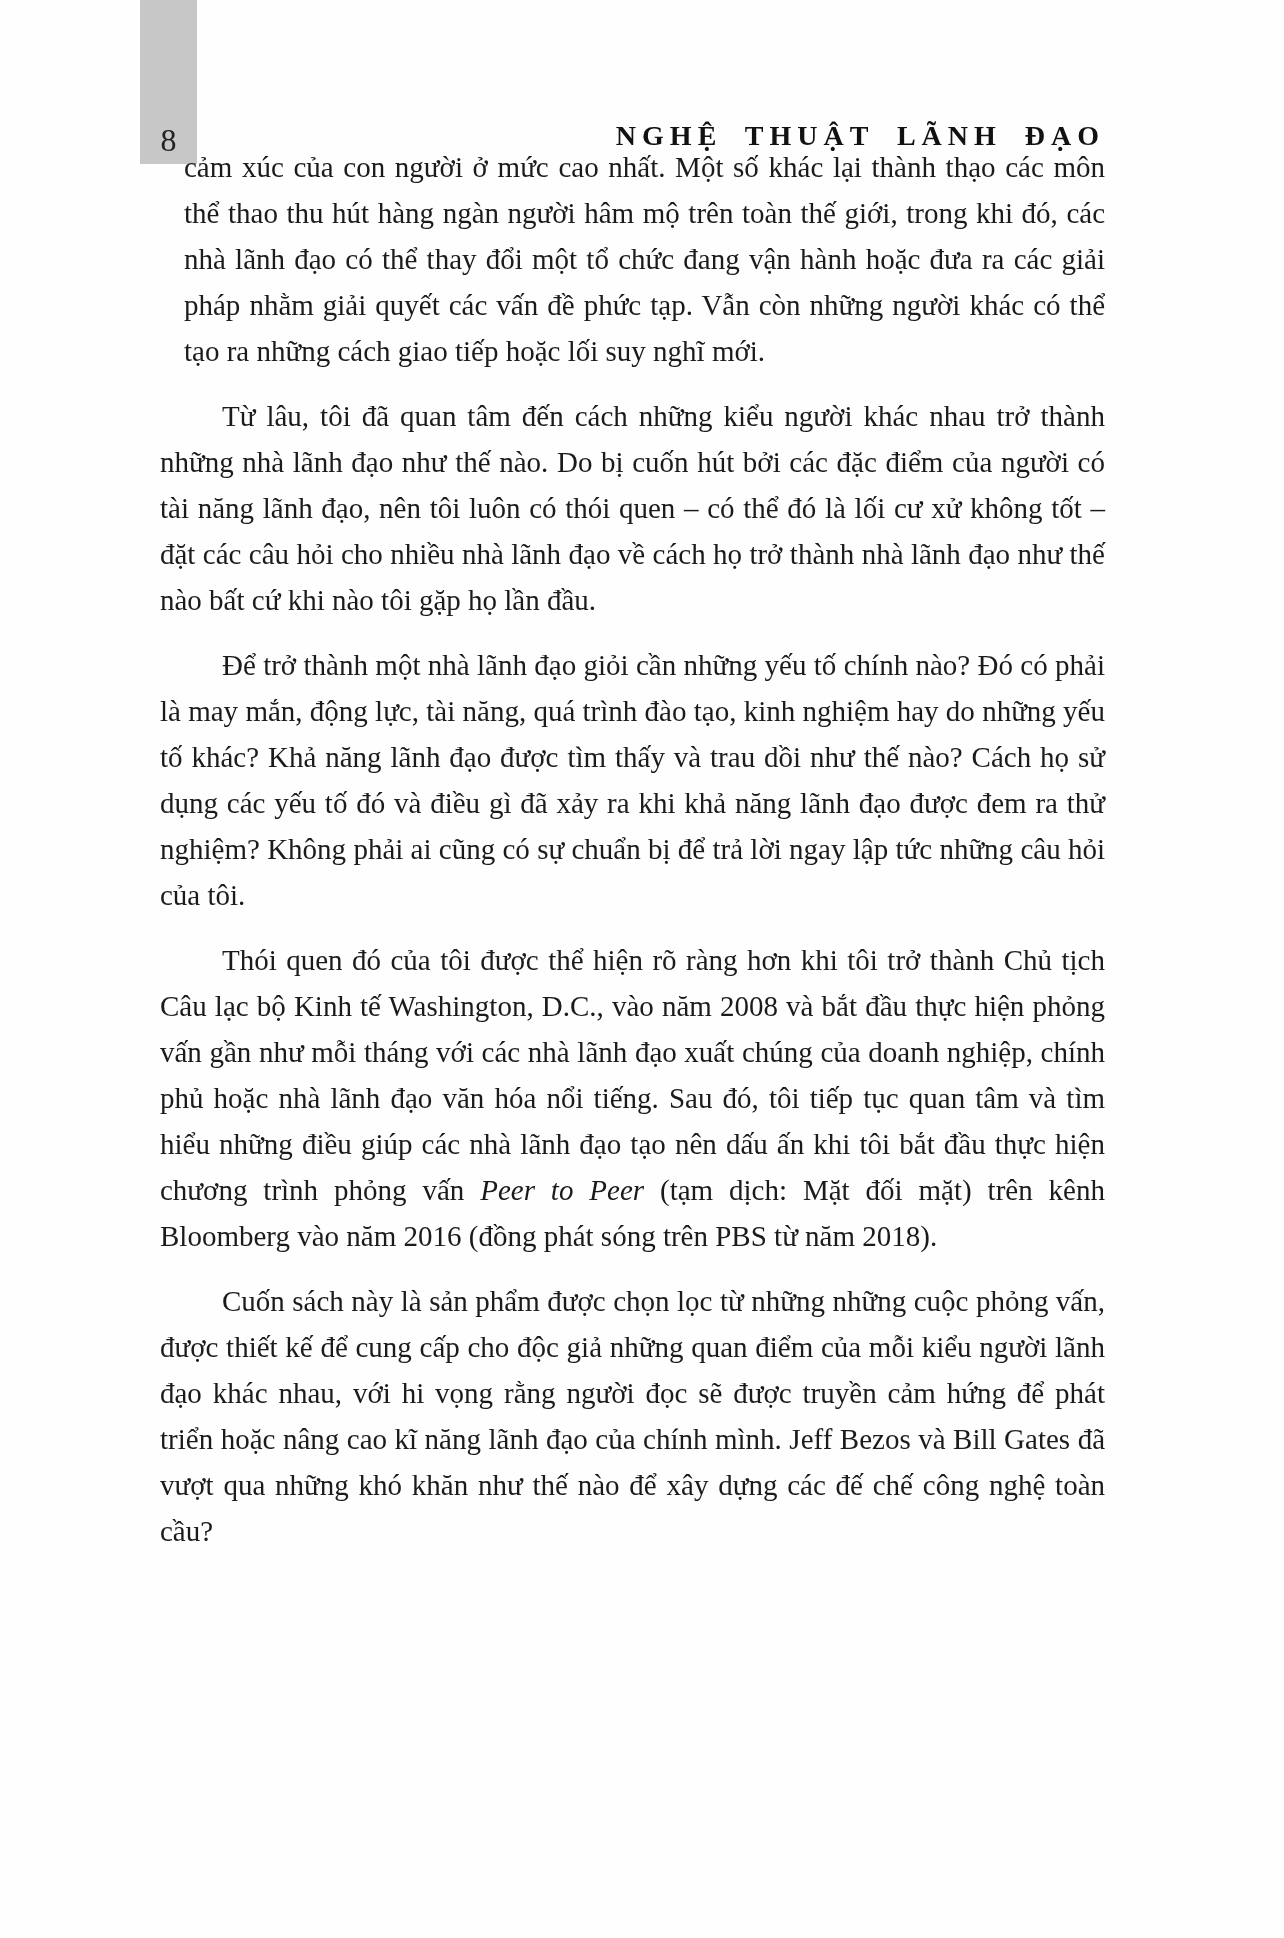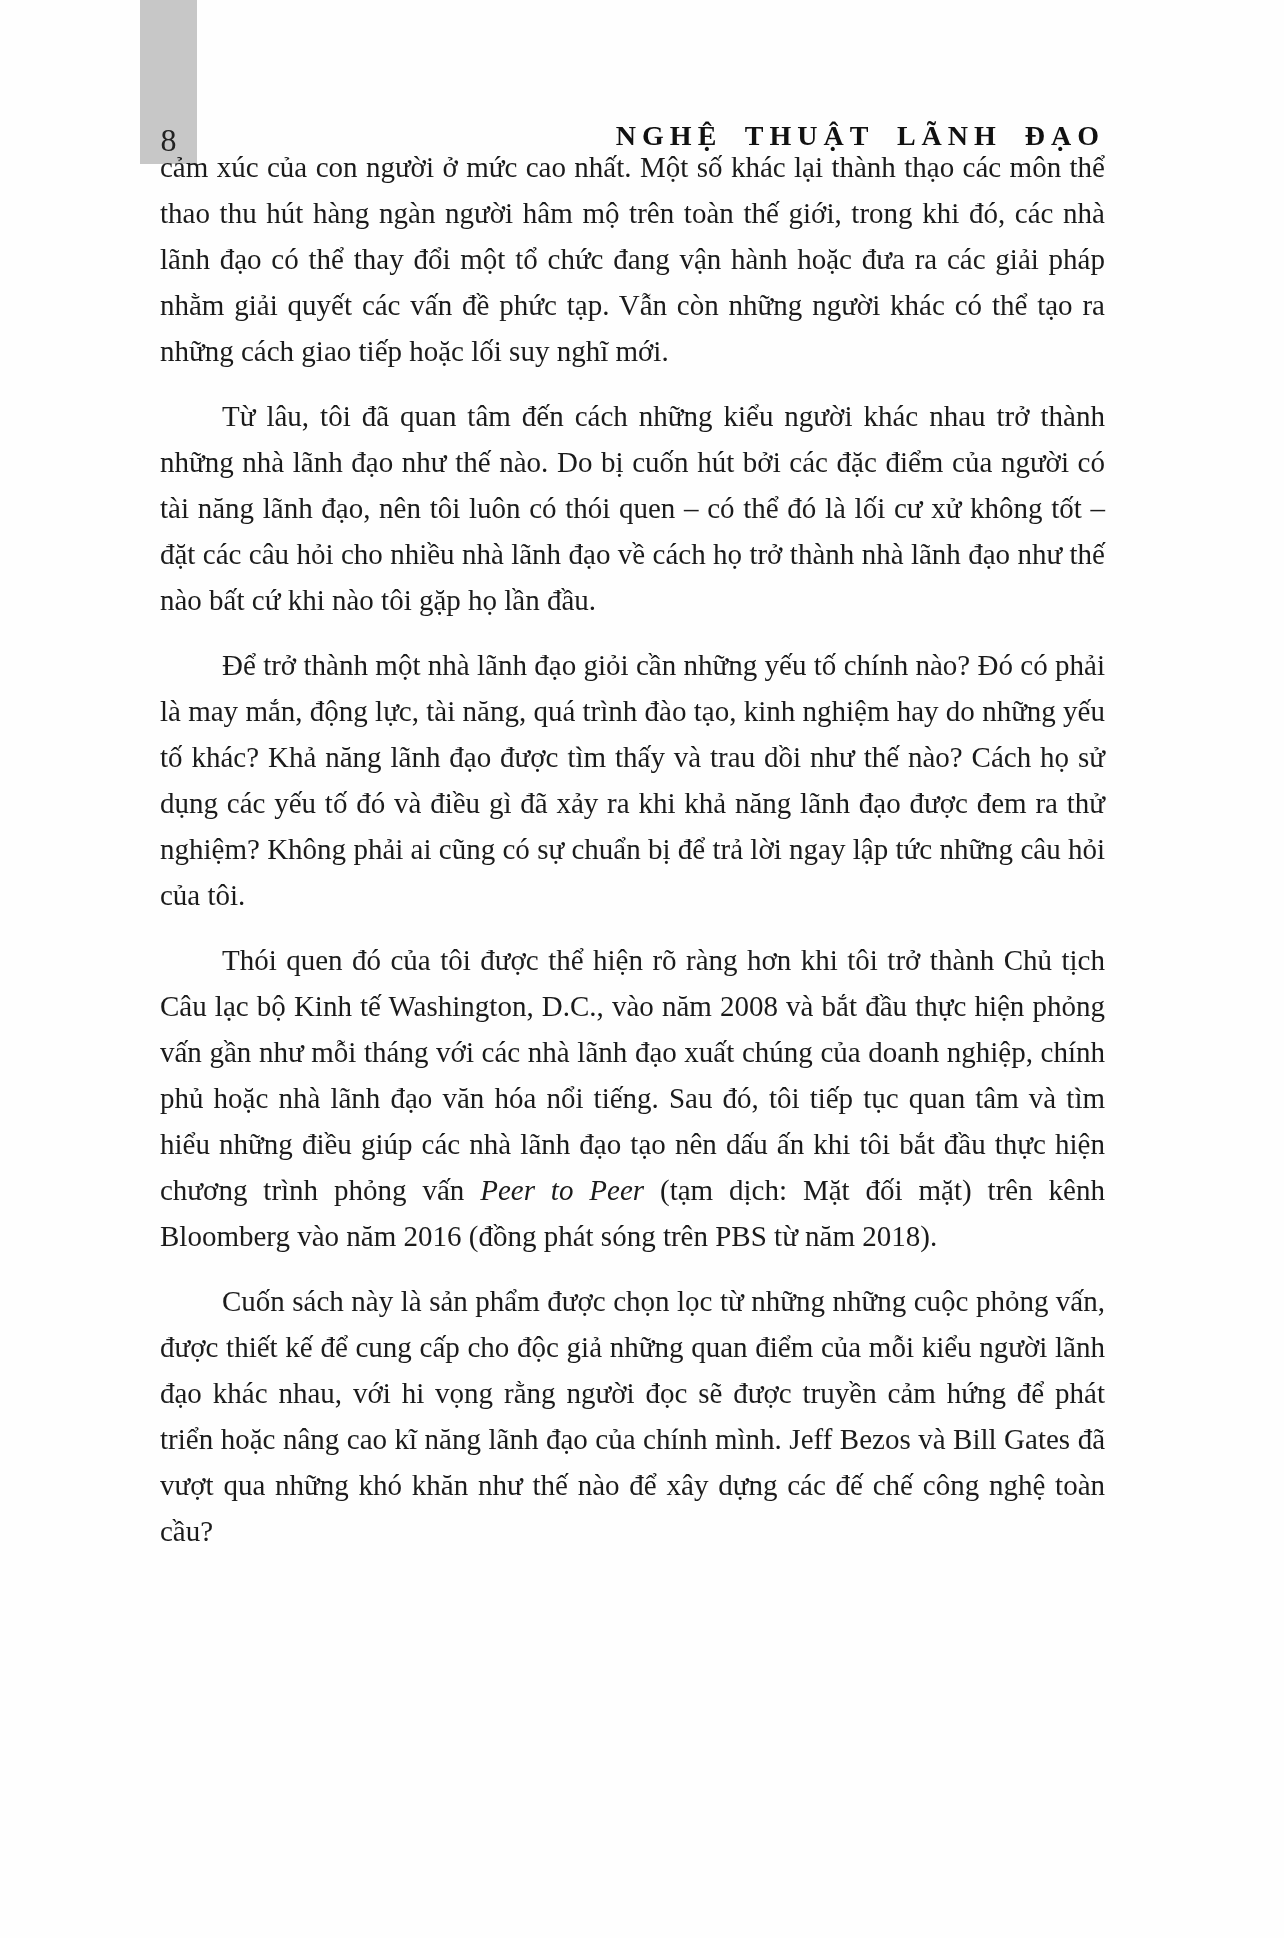--- a/index.html
+++ b/index.html
@@ -60,20 +60,21 @@
     line-height: 46px;
     text-align: justify;
     color: #1b1b1b;
   }
   .text-block p {
     margin: 0 0 19px 0;
     text-indent: 62px;
   }
   .text-block p.continued {
     text-indent: 0;
+    margin-left: 24px;
   }
   .text-block em {
   }
 </style>
 </head>
 <body>
 
 <div class="book-page" style="background: rgb(254, 254, 254); color: rgb(27, 27, 27);">
 
   <div class="page-tab" style="background: rgb(199, 199, 199);">

